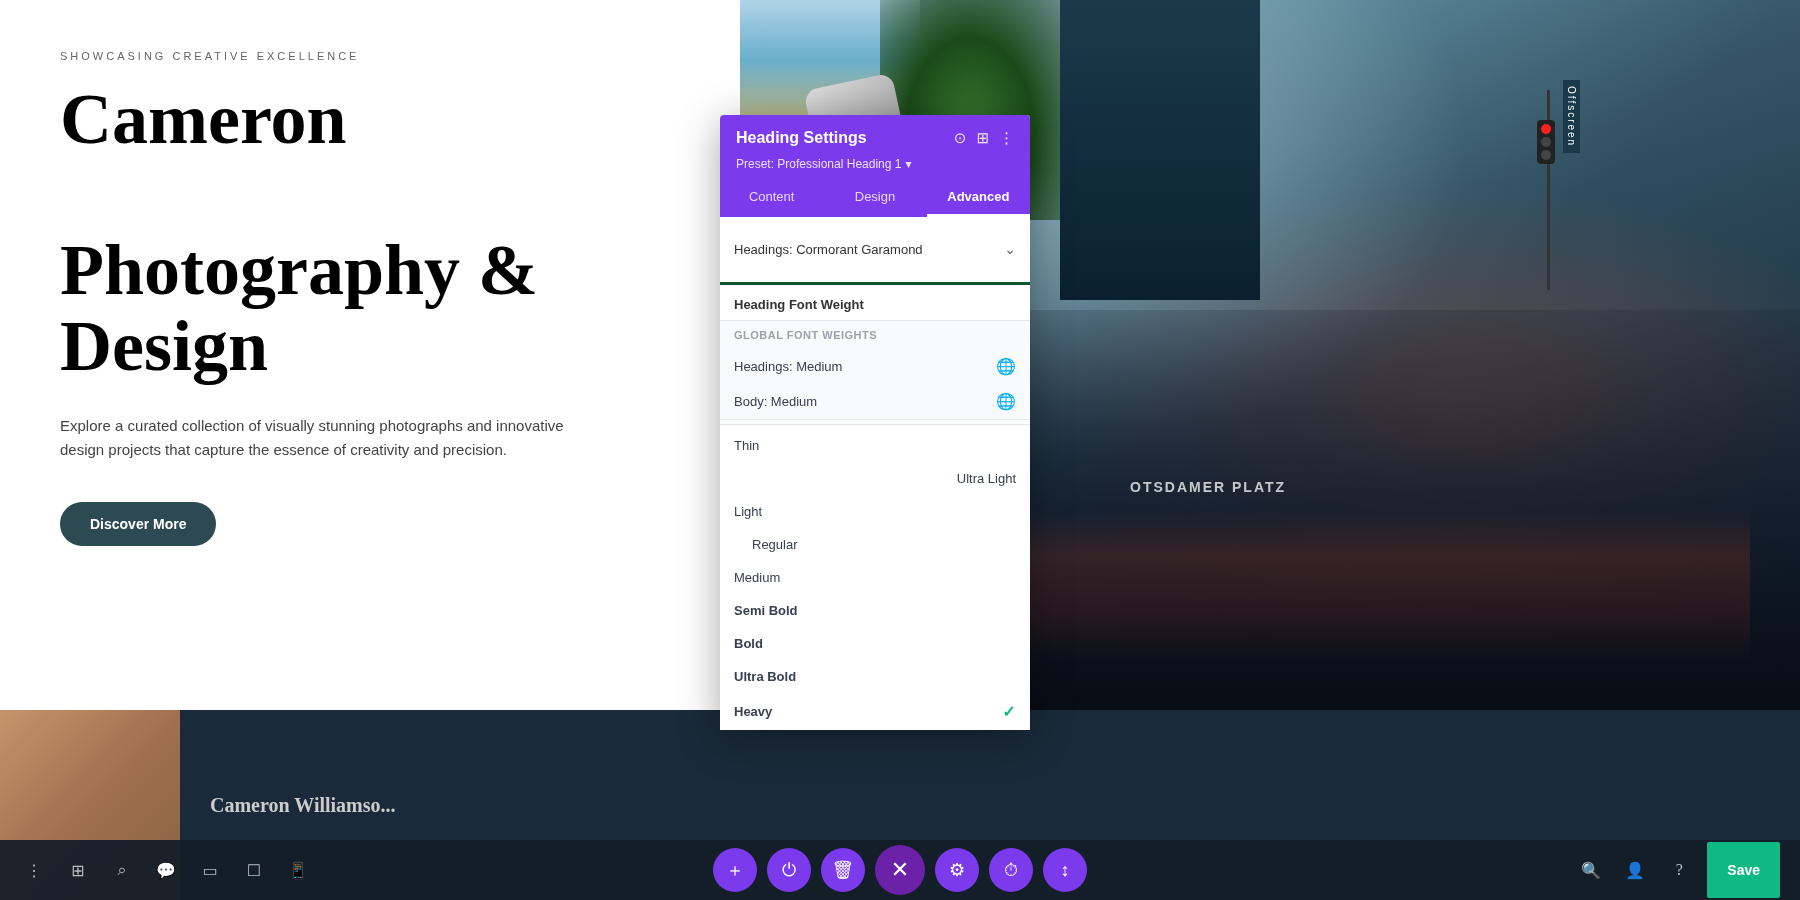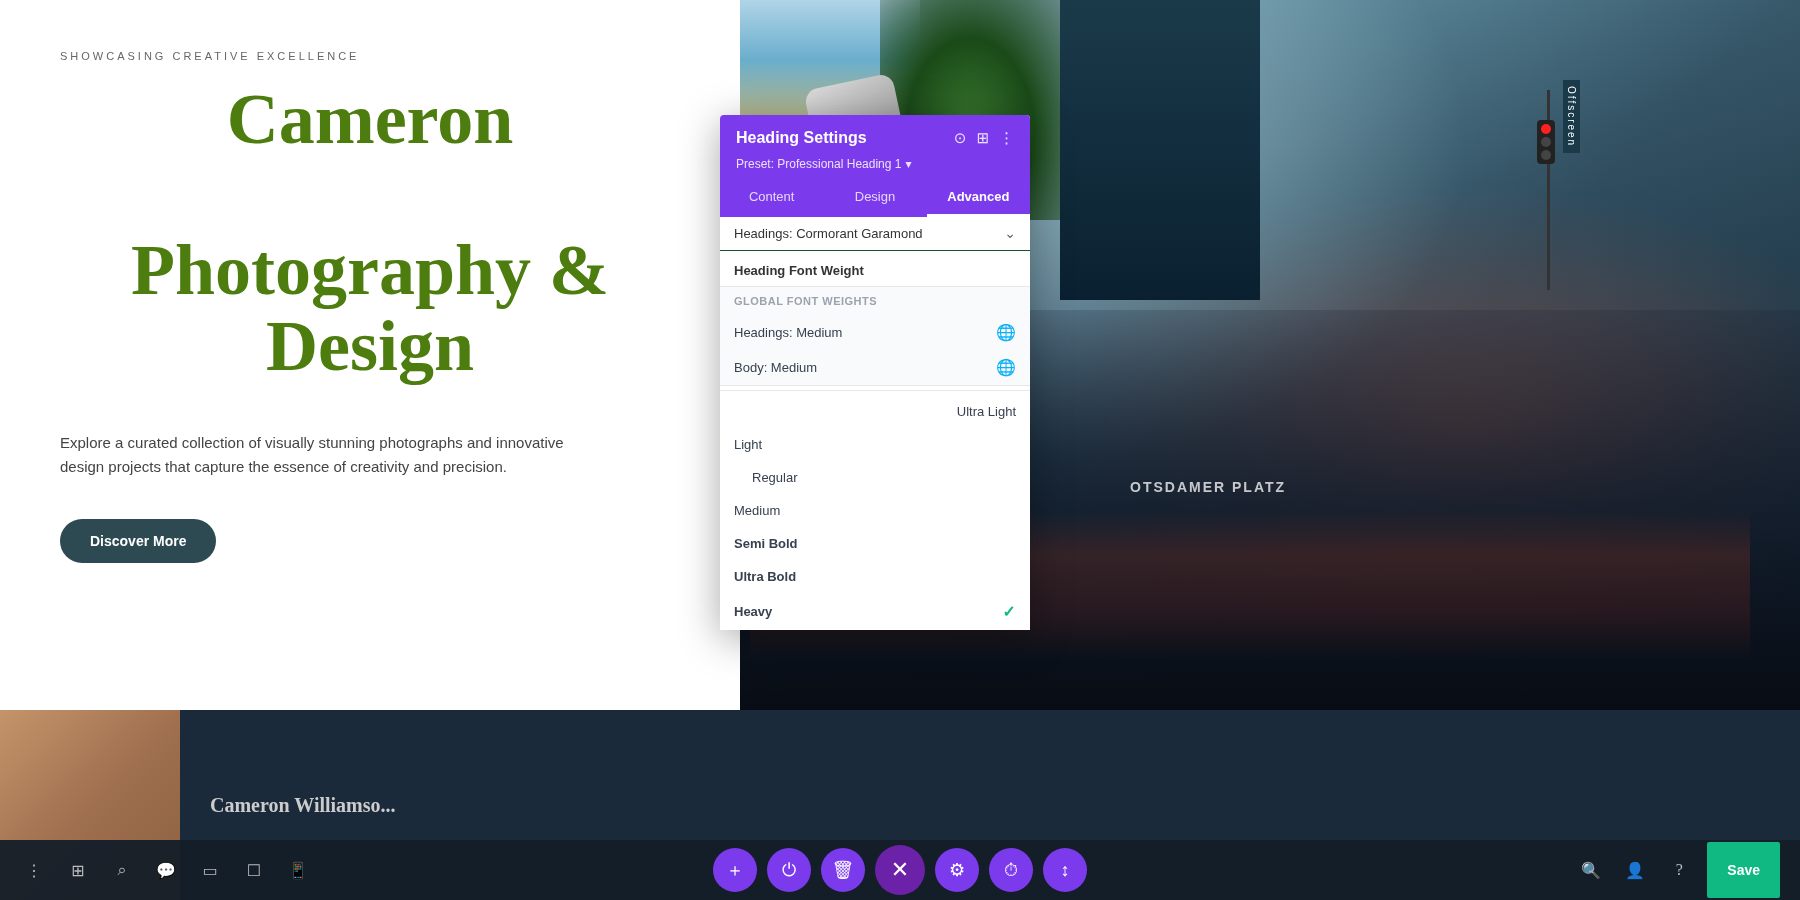--- a/index.html
+++ b/index.html
@@ -49,23 +49,22 @@
       text-transform: uppercase;
       margin-bottom: 20px;
       margin-top: 10px;
     }
 
     .main-heading {
       font-family: 'Georgia', serif;
       font-size: 72px;
       font-weight: 900;
       line-height: 1.05;
-      color: #4d7c0f;
-      margin-bottom: 47px;
-      text-align: center;
+      color: #000000;
+      margin-bottom: 30px;
     }
 
     .description {
       font-family: Arial, sans-serif;
       font-size: 15px;
       line-height: 1.6;
       color: #444;
       max-width: 550px;
       margin-bottom: 40px;
     }
@@ -290,22 +289,22 @@
       border-bottom: 3px solid #fff;
       font-weight: bold;
     }
 
     .modal-body {
       background: #fff;
       padding: 0;
     }
 
     .font-selector-row {
-      padding: 8px 14px;
-      border-bottom: 1px solid #14532d;
+      padding: 24px 14px;
+      border-bottom: 3px solid #14532d;
       display: flex;
       align-items: center;
       justify-content: space-between;
     }
 
     .font-selector-label {
       font-family: Arial, sans-serif;
       font-size: 13px;
       color: #333;
     }
@@ -491,34 +490,40 @@
       </div>
       <div class="dropdown-item">
         <span>Body: Medium</span>
         <span class="global-icon">🌐</span>
       </div>
     </div>
 
     <div class="divider"></div>
 
     <div class="weight-list">
+      <div class="weight-item" style="font-weight:100;">
+        <span>Thin</span>
+      </div>
       <div class="weight-item" style="font-weight:200;justify-content:flex-end;">
         <span>Ultra Light</span>
       </div>
       <div class="weight-item" style="font-weight:300;">
         <span>Light</span>
       </div>
       <div class="weight-item" style="font-weight:400;padding-left:32px;">
         <span>Regular</span>
       </div>
       <div class="weight-item" style="font-weight:500;">
         <span>Medium</span>
       </div>
       <div class="weight-item" style="font-weight:600;">
         <span>Semi Bold</span>
+      </div>
+      <div class="weight-item bold-item">
+        <span>Bold</span>
       </div>
       <div class="weight-item ultra-bold-item">
         <span>Ultra Bold</span>
       </div>
       <div class="weight-item heavy-item">
         <span>Heavy</span>
         <span class="check-icon">✓</span>
       </div>
     </div>
 

